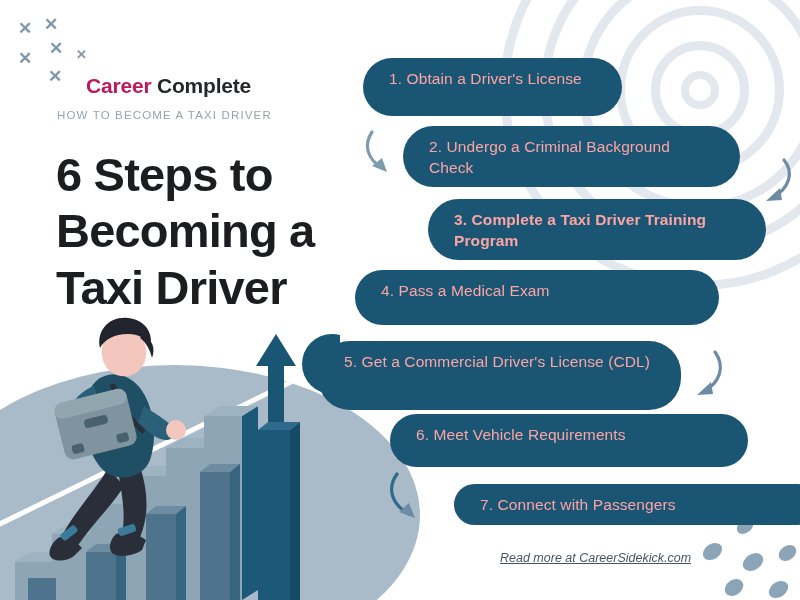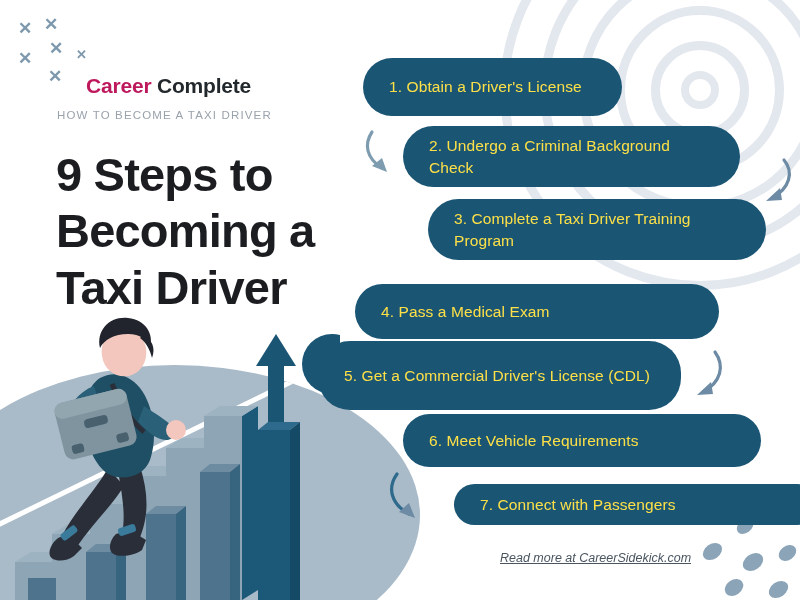--- a/index.html
+++ b/index.html
@@ -97,23 +97,23 @@
   }
 
   
   #illus { left:0px; top:300px; width:340px; height:300px; }
 
   
   .step {
     position:absolute;
     background:#1a5574;
     border-radius:32px;
-    color:#fde047;
+    color:#fca5a5;
     display:flex;
-    align-items:center;
+    align-items:flex-start;
     font-size:15.5px;
     line-height:1.38;
     letter-spacing:0.1px;
     padding:10px 26px;
   }
 
   
   .arrow { position:absolute; }
 
   #footer-link {
@@ -161,21 +161,21 @@
     <div class="dot" style="left:88px; top:36px;  width:19px; height:14px;"></div>
     <div class="dot" style="left:34px; top:70px;  width:20px; height:15px;"></div>
     <div class="dot" style="left:78px; top:72px;  width:21px; height:15px;"></div>
   </div>
 
   <div id="brand">
     <div class="logo"><span class="c1">Career</span> <span class="c2">Complete</span></div>
     <div class="kicker">HOW TO BECOME A TAXI DRIVER</div>
   </div>
 
-  <div id="headline">9 Steps to Becoming a Taxi Driver</div>
+  <div id="headline">6 Steps to Becoming a Taxi Driver</div>
 
   <div id="illus" class="deco">
     <svg width="340" height="300" viewBox="0 0 340 300" xmlns="http://www.w3.org/2000/svg">
 
       <circle cx="332" cy="64" r="30" fill="#1a5574"></circle>
 
       <g fill="#1a5574">
         <rect x="268" y="58" width="16" height="150"></rect>
         <polygon points="276,34 296,66 256,66"></polygon>
       </g>
@@ -261,33 +261,33 @@
   </div>
 
   <div class="step" style="left:363px; top:58px; width:259px; height:58px;">
     <span>1. Obtain a Driver's License</span>
   </div>
 
   <div class="step" style="left:403px; top:126px; width:337px; height:61px;">
     <span>2. Undergo a Criminal Background Check</span>
   </div>
 
-  <div class="step" style="left:428px; top:199px; width:338px; height:61px;">
+  <div class="step" style="left:428px; top:199px; width:338px; height:61px;font-weight:bold;">
     <span>3. Complete a Taxi Driver Training Program</span>
   </div>
 
-  <div class="step" style="left:355px; top:284px; width:364px; height:55px;">
+  <div class="step" style="left:355px; top:270px; width:364px; height:55px;">
     <span>4. Pass a Medical Exam</span>
   </div>
 
   <div class="step" style="left:318px; top:341px; width:363px; height:69px;">
     <span>5. Get a Commercial Driver's License (CDL)</span>
   </div>
 
-  <div class="step" style="left:403px; top:414px; width:358px; height:53px;">
+  <div class="step" style="left:390px; top:414px; width:358px; height:53px;">
     <span>6. Meet Vehicle Requirements</span>
   </div>
 
   <div class="step" style="left:454px; top:484px; width:364px; height:41px;">
     <span>7. Connect with Passengers</span>
   </div>
 
   <svg class="arrow" style="left:362px; top:126px;" width="48" height="56" viewBox="0 0 48 56">
     <path d="M10,6 C2,18 4,32 20,42" stroke="#7e9cb0" stroke-width="3.2" fill="none" stroke-linecap="round"></path>
     <polygon points="25,46 10,40 20,32" fill="#7e9cb0"></polygon>

